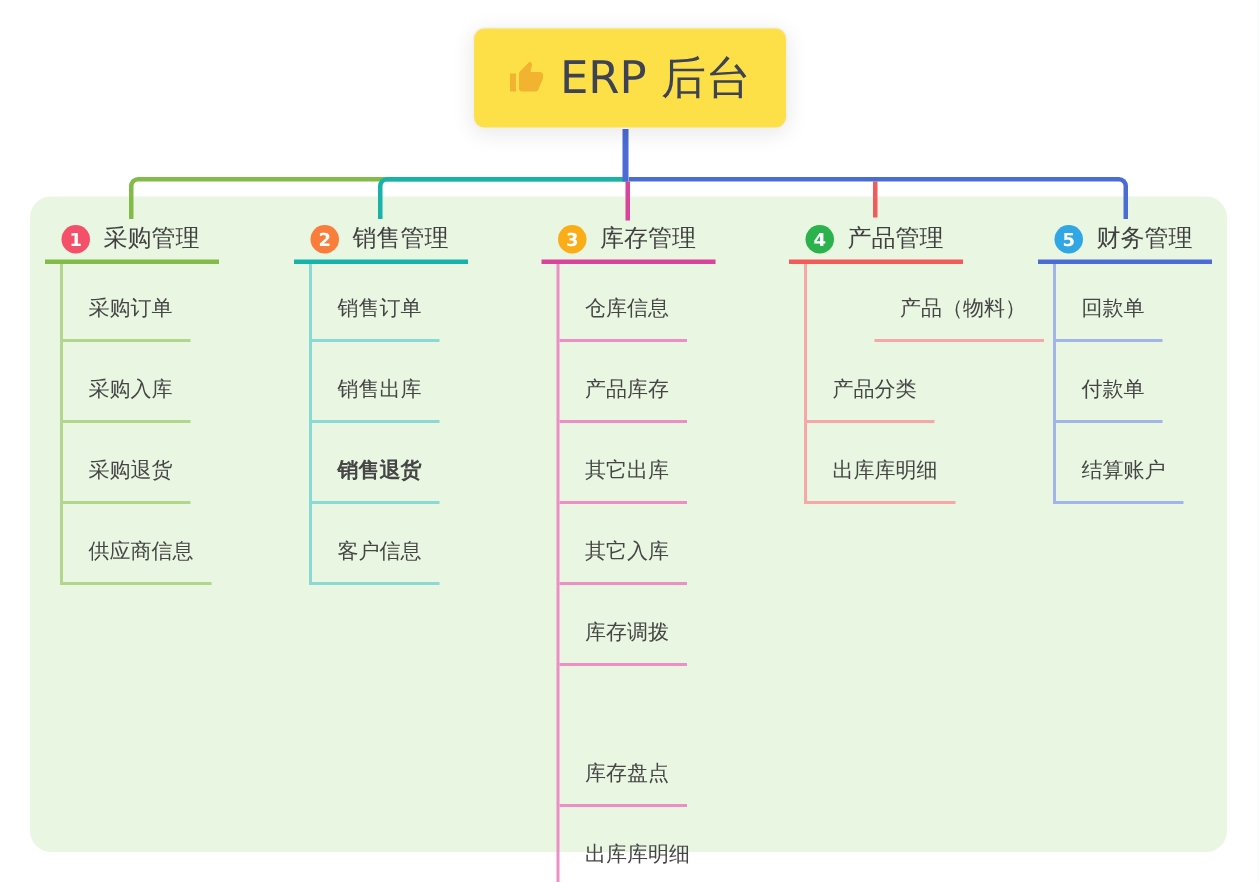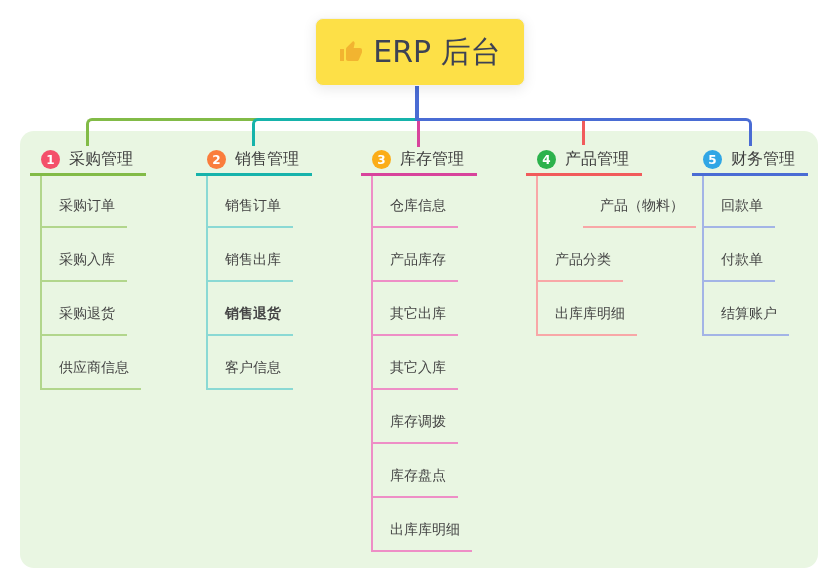--- a/index.html
+++ b/index.html
@@ -89,21 +89,21 @@
       <div class="branch-header" style="border-bottom-color: rgb(216, 67, 156);">
         <span class="badge" style="background: rgb(251, 173, 24);">3</span>
         <span class="branch-title">库存管理</span>
       </div>
       <div class="children" style="border-left-color: rgb(238, 142, 198);">
         <div class="child" style="border-bottom-color: rgb(238, 142, 198);">仓库信息</div>
         <div class="child" style="border-bottom-color: rgb(238, 142, 198);">产品库存</div>
         <div class="child" style="border-bottom-color: rgb(238, 142, 198);">其它出库</div>
         <div class="child" style="border-bottom-color: rgb(238, 142, 198);">其它入库</div>
         <div class="child" style="border-bottom-color: rgb(238, 142, 198);">库存调拨</div>
-        <div class="child" style="border-bottom-color: rgb(238, 142, 198);">库存盘点</div>
+        <div class="child" style="border-bottom-color: rgb(238, 142, 198); margin-top: 40px;">库存盘点</div>
         <div class="child" style="border-bottom-color: rgb(238, 142, 198);">出库库明细</div>
       </div>
     </div>
     <div class="branch" style="left: 526px;">
       <div class="branch-header" style="border-bottom-color: rgb(241, 91, 91);">
         <span class="badge" style="background: rgb(44, 178, 76);">4</span>
         <span class="branch-title">产品管理</span>
       </div>
       <div class="children" style="border-left-color: rgb(248, 167, 167);">
         <div class="child" style="border-bottom-color: rgb(248, 167, 167); margin-left: 45px;">产品（物料）</div>

